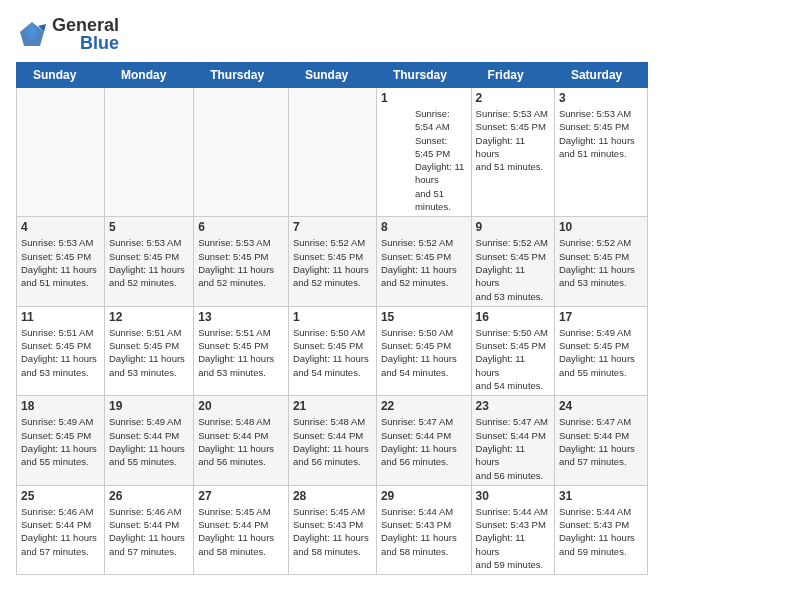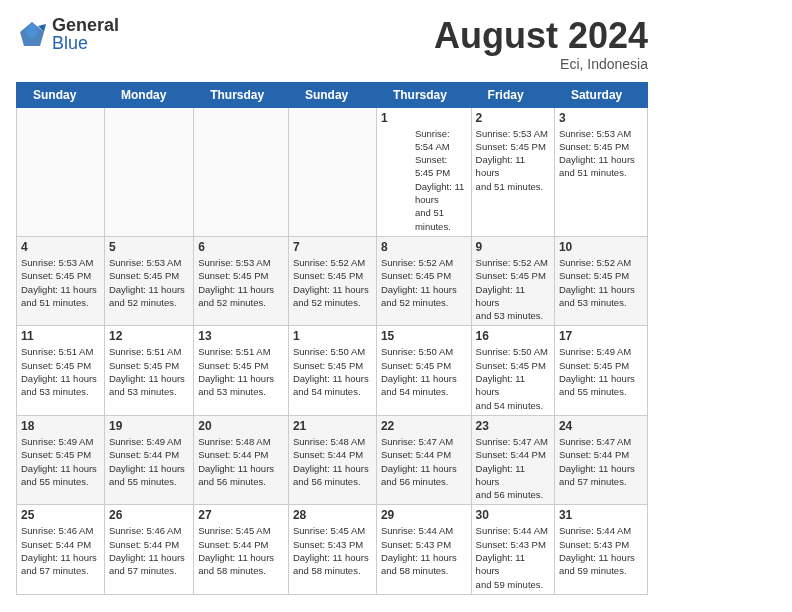--- a/index.html
+++ b/index.html
@@ -30,22 +30,23 @@
       flex-direction: column;
       line-height: 1;
     }
     .logo-general {
       font-size: 18px;
       font-weight: bold;
       color: #333;
     }
     .logo-blue {
       font-size: 18px;
-      font-weight: normal;
+      font-weight: bold;
       color: #2565AE;
+      text-align: right;
     }
     .logo-icon {
       width: 32px;
       height: 32px;
       margin-right: 4px;
     }
     .title-block {
       text-align: right;
     }
     .month-year {
@@ -108,24 +109,20 @@
         <rect x="0" y="0" width="32" height="32" fill="none"></rect>
         <path d="M16 4 L28 14 L24 28 L8 28 L4 14 Z" fill="#2565AE" opacity="0.8"></path>
         <path d="M16 4 L22 14 L16 22 L10 14 Z" fill="#4A90D9"></path>
         <path d="M22 8 L30 6 L28 14 Z" fill="#2565AE"></path>
       </svg>
       <div class="logo-text">
         <span class="logo-general">General</span>
         <span class="logo-blue">Blue</span>
       </div>
     </div>
-    <div class="title-block">
-      <div class="month-year">August 2024</div>
-      <div class="location">Eci, Indonesia</div>
-    </div>
   </div>
 
   <table class="calendar">
     <thead>
       <tr>
       <th>Sunday</th>
           <th>Monday</th>
           <th>Thursday</th>
           <th>Sunday</th>
           <th>Thursday</th>

